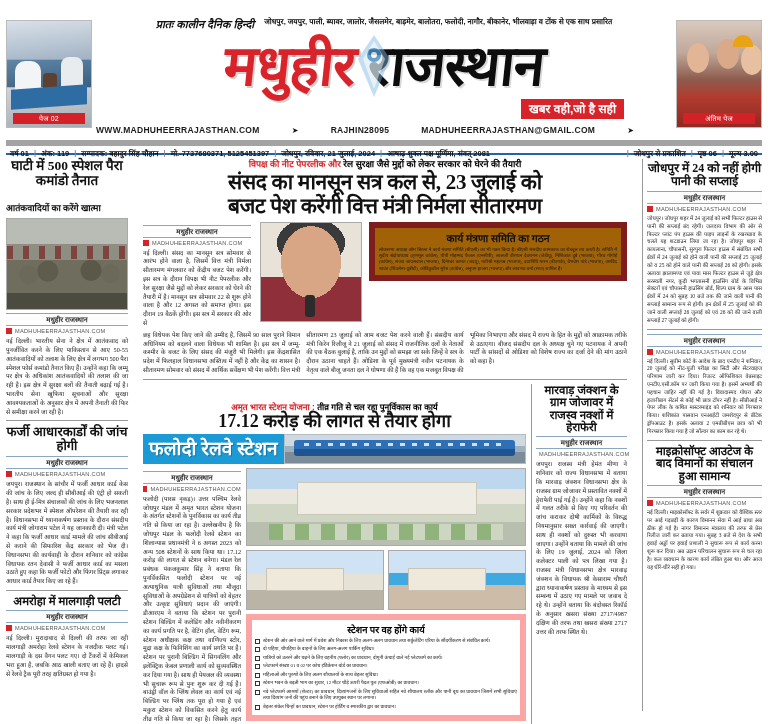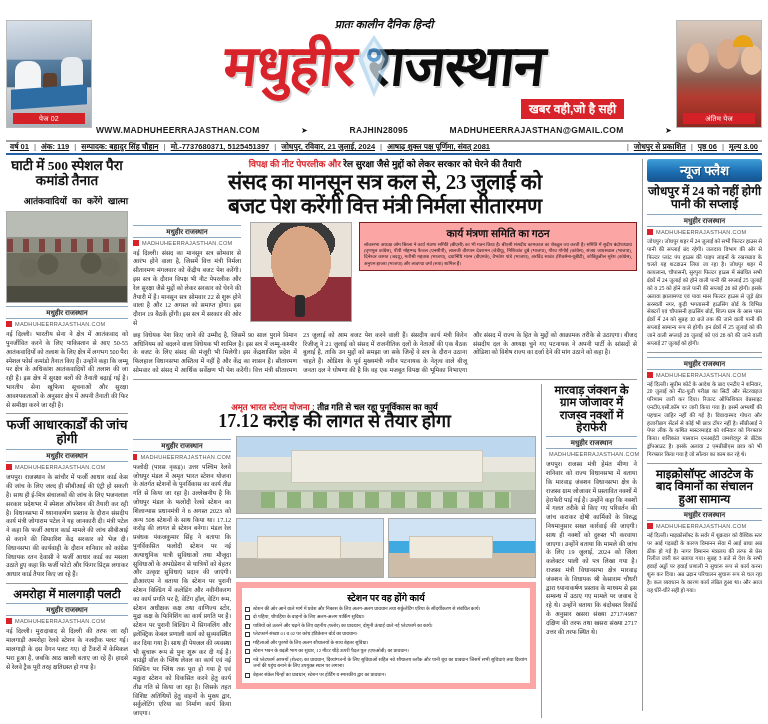--- a/index.html
+++ b/index.html
@@ -120,47 +120,46 @@
   .mast-slogan {
     text-align: right; padding-right: 48px; margin-top: -4px;
   }
   .mast-slogan span {
     display: inline-block;
     background: #d8232a; color: #fff;
     font-size: 12px; font-weight: bold;
     padding: 1px 8px 2px 8px;
   }
   .mast-contacts {
-    display: flex; align-items: center; justify-content: space-between;
-    gap: 24px; margin-top: 6px;
+    display: flex; align-items: center; justify-content: flex-start;
+    gap: 32px; margin-top: 6px;
     font-size: 8.5px; font-weight: bold; color: #1b1b1b;
     letter-spacing: .3px;
   }
   .mast-contacts .arrow { color: #111; font-size: 8px; }
 
   
   .infobar {
-    border-top: 2px solid #a3a3a3;
+    border-top: 6px solid #a3a3a3;
     border-bottom: 2px solid #2463a8;
     background: #fff;
-    display: flex; align-items: flex-end;
+    display: flex; align-items: flex-start;
     font-size: 7.5px; font-weight: bold; color: #111;
     padding: 2px 4px;
     margin-top: 2px;
     height: 15px;
-    text-decoration: underline;
   }
   .infobar .seg { white-space: nowrap; }
   .infobar .sep { color: #888; padding: 0 5px; }
   .infobar .spacer { flex: 1 1 auto; }
 
   
   .grid {
     display: flex;
-    gap: 5px;
+    gap: 15px;
     margin-top: 4px;
     height: 552px;
   }
   .col-left   { width: 122px; flex: 0 0 122px; }
   .col-center { flex: 1 1 auto; }
   .col-right  { width: 120px; flex: 0 0 120px; border-left: 1px solid #999; padding-left: 4px; }
 
   
   .hl-xl { font-family: "Liberation Serif","DejaVu Serif",serif; font-weight: bold; color: #111; line-height: 1.08; }
   .kicker { font-size: 8.5px; font-weight: bold; text-align: center; line-height: 1.25; }
@@ -177,22 +176,22 @@
   .weburl .sq { width: 6px; height: 6px; background: #d8232a; display: inline-block; }
   .body-text {
     font-size: 6.2px; line-height: 1.42; color: #1a1a1a; text-align: justify;
     font-family: "Liberation Serif","DejaVu Serif",serif;
   }
   .three-col { column-count: 3; column-gap: 6px; }
   .rule { border-top: 1px solid #999; margin: 4px 0; }
 
   
   .lh-1 { font-size: 13.5px; text-align: center; }
-  .lh-sub { font-size: 9px; text-align: right; font-weight: bold; color: #111; margin-top: 6px;
-            font-family: Liberation Mono, monospace; }
+  .lh-sub { font-size: 9px; text-align: left; font-weight: bold; color: #111; margin-top: 13px;
+            font-family: Liberation Serif, serif; }
   .photo-army {
     width: 100%; height: 92px; margin-top: 4px; border: 1px solid #aaa;
     background:
       radial-gradient(circle at 18% 62%, #6b6a5a 0 9px, transparent 10px),
       radial-gradient(circle at 34% 58%, #5d5c4d 0 10px, transparent 11px),
       radial-gradient(circle at 52% 60%, #6f6e5e 0 10px, transparent 11px),
       radial-gradient(circle at 70% 57%, #5a5949 0 10px, transparent 11px),
       radial-gradient(circle at 86% 61%, #6b6a5a 0 9px, transparent 10px),
       linear-gradient(#b9bcb4 0 28%, #8e8f82 28% 46%, #6e6d5e 46% 82%, #4c4b3f 82% 100%);
     position: relative; overflow: hidden;
@@ -219,21 +218,21 @@
       radial-gradient(ellipse 34px 24px at 50% 20%, #3a3a3a 0 100%, transparent 100%),
       linear-gradient(#e8e2d8 0 55%, #8f2f3a 55% 100%);
     position: relative;
   }
   .cm-photo-nirmala::after {
     content:""; position:absolute; left: 44px; top: 72px; width: 10px; height: 22px;
     background: #2b2b2b; border-radius: 3px;
   }
   .cm-b { flex: 1 1 auto; }
   .boxpanel {
-    border: 1px solid #7f1d1d; background: #fca5a5; padding: 3px 4px;
+    border: 6px solid #7f1d1d; background: #a16207; padding: 3px 4px;
   }
   .boxpanel h4 {
     text-align: center; font-size: 10.5px; font-weight: bold;
     font-family: "Liberation Serif","DejaVu Serif",serif; color: #111; margin-bottom: 2px;
   }
   .boxpanel .body-text { font-size: 4.6px; line-height: 1.4; }
 
   
   .train-kicker { font-size: 8.5px; margin-top: 18px; }
   .train-head { font-size: 18px; text-align: center; }
@@ -332,20 +331,21 @@
 
   <div class="masthead">
 
     <div class="mast-photo left">
       <div class="photo-cap">पेज 02</div>
     </div>
 
     <div class="mast-center">
       <div class="tagline-row">
         <span class="tagline-left">प्रातः कालीन दैनिक हिन्दी</span>
+        <span class="tagline-cities">जोधपुर, जयपुर, पाली, ब्यावर, जालोर, जैसलमेर, बाड़मेर, बालोतरा, फलोदी, नागौर, बीकानेर, भीलवाड़ा व टोंक से एक साथ प्रसारित</span>
       </div>
 
       <div class="logo-wrap">
         <span class="logo-madhu">मधुहीर</span>
         <span class="logo-raj">राजस्थान</span>
         <svg class="logo-swirl" viewBox="0 0 58 66">
           <path d="M30 2 L46 26 L30 64 L14 26 Z" fill="#7fb8e0" opacity=".55"></path>
           <path d="M30 8 L41 26 L30 56 L19 26 Z" fill="#ffffff" opacity=".6"></path>
           <circle cx="30" cy="22" r="7" fill="#2e7fc0" opacity=".85"></circle>
           <circle cx="30" cy="22" r="3" fill="#ffffff"></circle>
@@ -465,20 +465,24 @@
 
       <div class="rule"></div>
 
       <div class="center-row2">
         <div class="c2-main">
           <div class="kicker train-kicker">
             <span class="red">अमृत भारत स्टेशन योजना :</span>
             <span>तीव्र गति से चल रहा पुनर्विकास का कार्य</span>
           </div>
           <div class="hl-xl train-head">17.12 करोड़ की लागत से तैयार होगा</div>
+          <div class="train-band-row">
+            <div class="train-band">फलोदी रेलवे स्टेशन</div>
+            <div class="train-img"></div>
+          </div>
 
           <div class="station-block">
             <div class="sb-text">
               <div class="byline">मधुहीर राजस्थान</div>
               <div class="weburl">
                 <span class="sq"></span>
                 <span>MADHUHEERRAJASTHAN.COM</span>
               </div>
               <div class="body-text">फलोदी (पारस नृकड़)। उत्तर पश्चिम रेलवे जोधपुर मंडल में अमृत भारत स्टेशन योजना के अंतर्गत स्टेशनों के पुनर्विकास का कार्य तीव्र गति से किया जा रहा है। उल्लेखनीय है कि जोधपुर मंडल के फलोदी रेलवे स्टेशन का शिलान्यास प्रधानमंत्री ने 6 अगस्त 2023 को अन्य 508 स्टेशनों के साथ किया था। 17.12 करोड़ की लागत से स्टेशन बनेगा। मंडल रेल प्रबंधक पंकजकुमार सिंह ने बताया कि पुनर्विकसित फलोदी स्टेशन पर नई अत्याधुनिक यात्री सुविधाओं तथा मौजूदा सुविधाओं के अपग्रेडेशन से यात्रियों को बेहतर और उत्कृष्ट सुविधाएं प्रदान की जाएंगी। डीआरएम ने बताया कि स्टेशन पर पुरानी स्टेशन बिल्डिंग में कलेडिंग और नवीनीकरण का कार्य प्रगति पर है, वेटिंग हॉल, वेटिंग रूम, स्टेशन अधीक्षक कक्ष तथा वाणिज्य स्टोर, मुद्रा कक्ष के फिनिशिंग का कार्य प्रगति पर है। स्टेशन पर पुरानी बिल्डिंग में सिगनलिंग और इलेक्ट्रिक केबल प्रणाली कार्य को सुव्यवस्थित कर दिया गया है। साथ ही पेयजल की व्यवस्था भी सुचारू रूप से पुनः शुरू कर दी गई है। बाउंड्री वॉल के प्लिंथ लेवल का कार्य एवं नई बिल्डिंग पर प्लिंथ तक पूरा हो गया है एवं मकुरा स्टेशन को विकसित करने हेतु कार्य तीव्र गति से किया जा रहा है। जिसके तहत विशिष्ट अतिथियों हेतु वाहनों के मुख्य द्वार, सर्कुलेटिंग एरिया का निर्माण कार्य किया जाएगा।</div>
             </div>
@@ -536,21 +540,20 @@
             <span class="sq"></span>
             <span>MADHUHEERRAJASTHAN.COM</span>
           </div>
           <div class="body-text">जयपुर। राजस्व मंत्री हेमंत मीणा ने शनिवार को राज्य विधानसभा में बताया कि मारवाड़ जंक्शन विधानसभा क्षेत्र के राजस्व ग्राम जोजावर में प्रस्तावित नक्शों में हेराफेरी पाई गई है। उन्होंने कहा कि नक्शों में गलत तरीके से किए गए परिवर्तन की जांच कराकर दोषी कार्मिकों के विरुद्ध नियमानुसार सख्त कार्रवाई की जाएगी। साथ ही नक्शों को दुरुस्त भी करवाया जाएगा। उन्होंने बताया कि मामले की जांच के लिए 19 जुलाई, 2024 को जिला कलेक्टर पाली को पत्र लिखा गया है। राजस्व मंत्री विधानसभा क्षेत्र मारवाड़ जंक्शन के विधायक श्री केसाराम चौधरी द्वारा ध्यानाकर्षण प्रस्ताव के माध्यम से इस सम्बन्ध में उठाए गए मामले पर जवाब दे रहे थे। उन्होंने बताया कि बंदोबस्त रिकॉर्ड के अनुसार खसरा संख्या 2717/4987 दक्षिण की तरफ तथा खसरा संख्या 2717 उत्तर की तरफ स्थित थे।</div>
         </div>
       </div>
     </div>
 
     <div class="col-right">
 
-      <div class="flash-banner">न्यूज फ्लैश</div>
 
       <div>
         <div class="hl-xl rh-1">जोधपुर में 24 को नहीं होगी पानी की सप्लाई</div>
         <div class="byline">मधुहीर राजस्थान</div>
         <div class="weburl">
           <span class="sq"></span>
           <span>MADHUHEERRAJASTHAN.COM</span>
         </div>
         <div class="right-body">जोधपुर। जोधपुर शहर में 24 जुलाई को सभी फिल्टर हाउस से पानी की सप्लाई बंद रहेगी। जलदाय विभाग की ओर से फिल्टर प्लांट पंप हाउस की पाइप लाइनों के रखरखाव के चलते यह शटडाउन लिया जा रहा है। जोधपुर शहर में कायलाना, चौपासनी, सुरपुरा फिल्टर हाउस में संबंधित सभी क्षेत्रों में 24 जुलाई को होने वाली पानी की सप्लाई 25 जुलाई को व 25 को होने वाले पानी की सप्लाई 26 को होगी। इसके अलावा झालामण्ड एवं पावा मास फिल्टर हाउस से जुड़े क्षेत्र सरस्वती नगर, कुड़ी भगतासनी हाउसिंग बोर्ड के विभिन्न सेक्टरों एवं चौपासनी हाउसिंग बोर्ड, शिल्प ग्राम के आस पास क्षेत्रों में 24 को सुबह 10 बजे तक की जाने वाली पानी की सप्लाई सामान्य रूप से होगी। इन क्षेत्रों में 25 जुलाई को की जाने वाली सप्लाई 26 जुलाई को एवं 26 को की जाने वाली सप्लाई 27 जुलाई को होगी।</div>
       </div>

